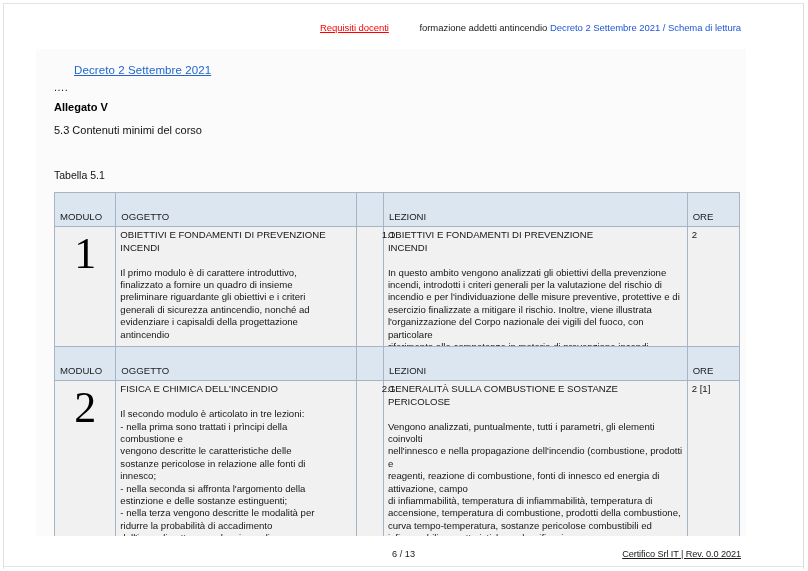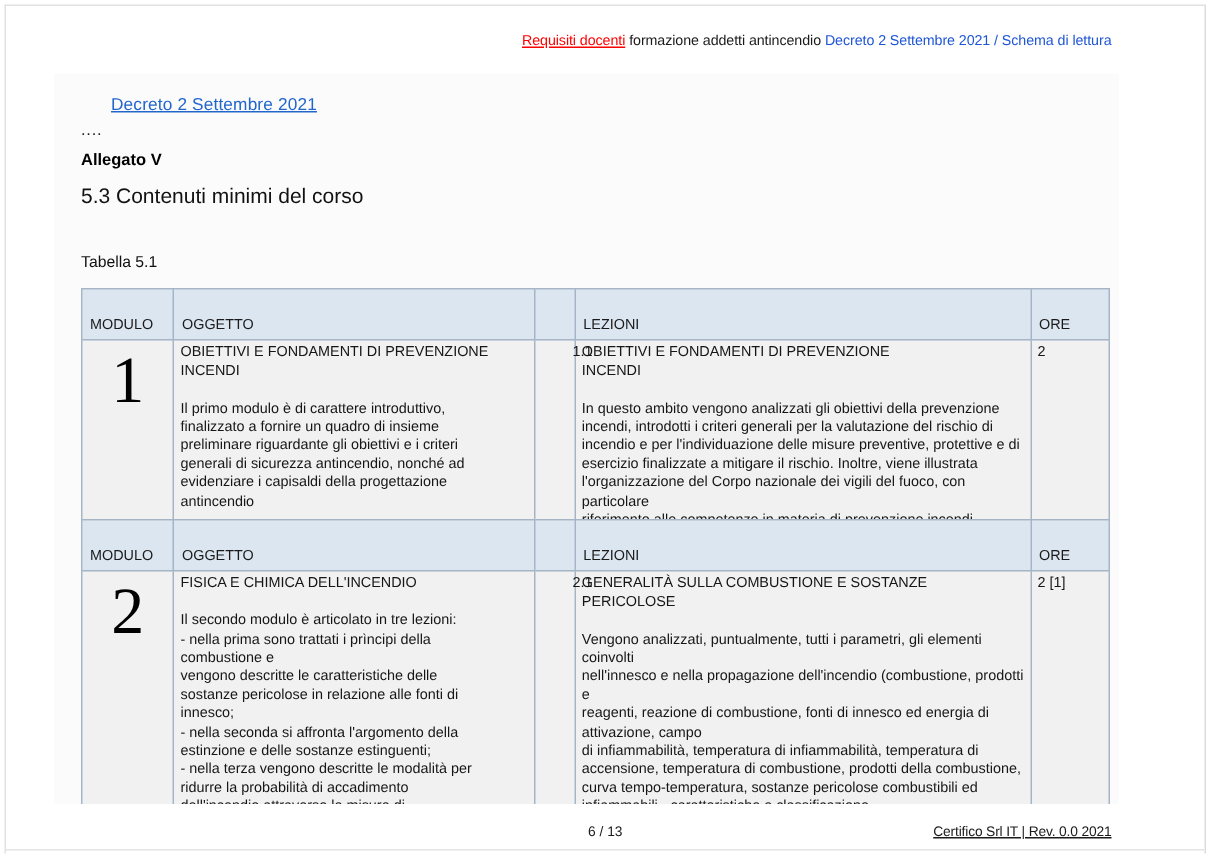--- a/index.html
+++ b/index.html
@@ -33,21 +33,21 @@
   .runhead {
     position: absolute;
     right: 62px;
     top: 18px;
     font-size: 9.5px;
     line-height: 11px;
     white-space: nowrap;
     letter-spacing: -0.05px;
   }
   .runhead .red   { color: #ff0000; text-decoration: underline; }
-  .runhead .black { color: #1a1a1a; }
+  .runhead .black { color: #1a1a1a; margin-left: 28px; }
   .runhead .blue  { color: #1f56d6; }
 
   
   .content {
     position: absolute;
     left: 32px;
     top: 45px;
     width: 710px;
     height: 487px;
     background: #fbfbfb;
@@ -78,21 +78,21 @@
     top: 52px;
     font-size: 11px;
     font-weight: bold;
     color: #000;
   }
   .para {
     position: absolute;
     left: 18px;
     top: 75px;
     width: 676px;
-    font-size: 14px;
+    font-size: 11px;
     line-height: 13.6px;
     color: #111;
   }
   .tabella {
     position: absolute;
     left: 18px;
     top: 120px;
     font-size: 10.5px;
     color: #111;
   }

